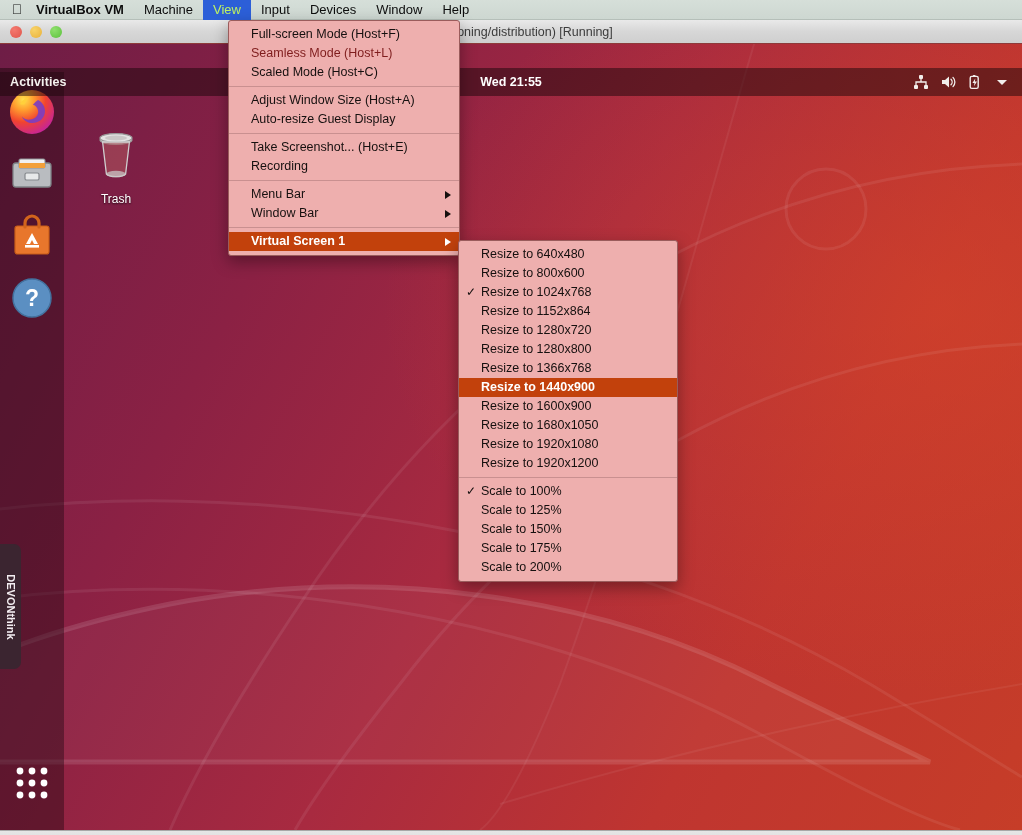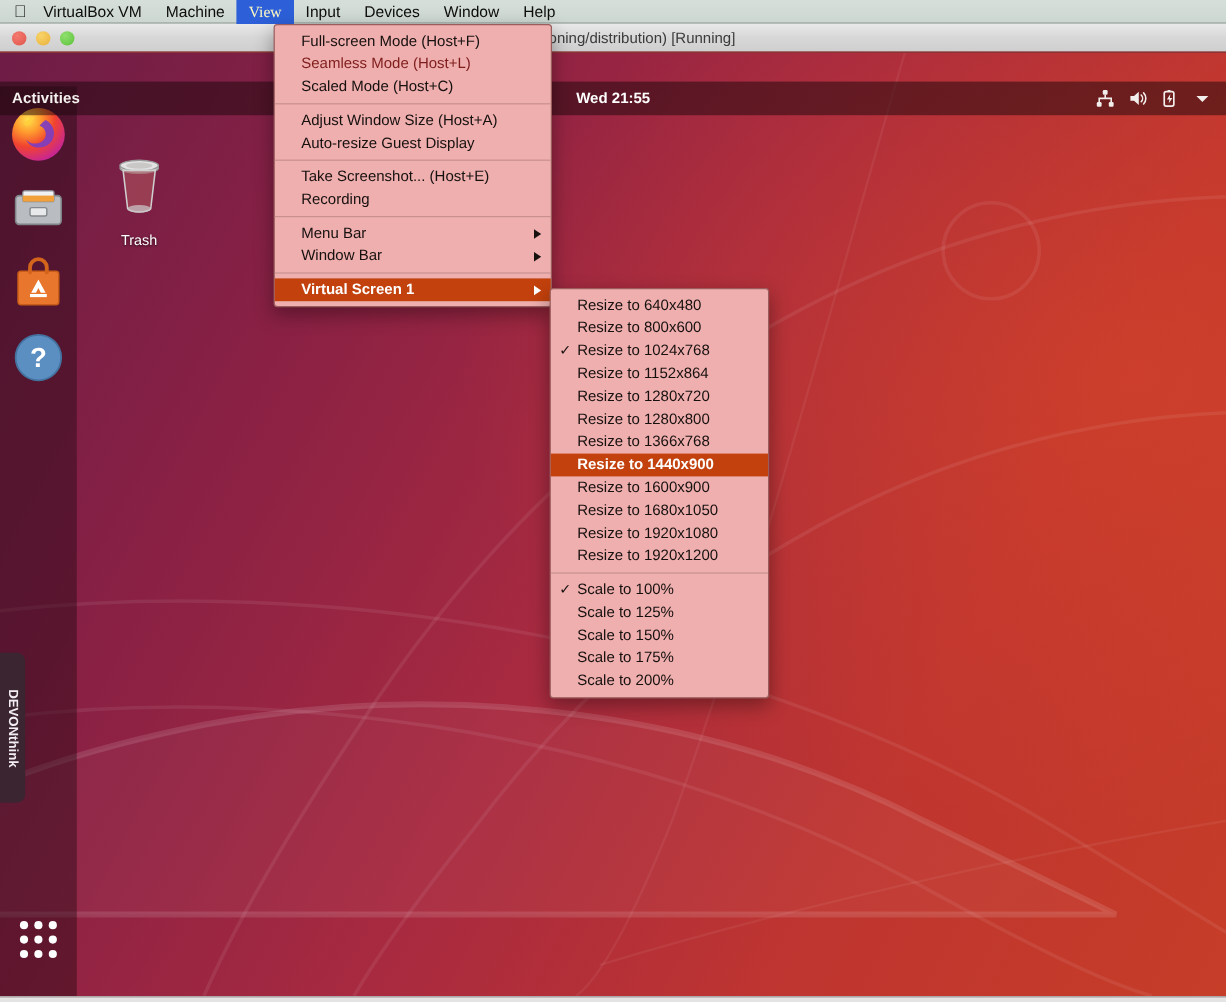--- a/index.html
+++ b/index.html
@@ -19,22 +19,22 @@
     display:flex; align-items:center; z-index:60;
   }
   .mac-apple {
     width:34px; text-align:center; font-size:14px; color:#111; line-height:1;
     padding-bottom:2px;
   }
   .mac-item {
     font-size:13px; color:#0d0d0d; padding:0 10px; height:20px;
     line-height:20px; white-space:nowrap;
   }
-  .mac-item.bold { font-weight:normal; padding-left:2px; }
-  .mac-item.active { background:#2c5fd8; color:#fef9c3;font-family:Liberation Serif, serif; }
+  .mac-item.bold { font-weight:bold; padding-left:2px; }
+  .mac-item.active { background:#2c5fd8; color:#bef264; }
 
   
   #vbox-window {
     position:absolute; left:0; top:20px; width:1022px; height:815px;
     background:#7a1f24;
   }
   #vbox-titlebar {
     position:absolute; left:0; top:0; width:1022px; height:24px;
     background:linear-gradient(to bottom,#e9e9e9 0%,#d7d7d7 50%,#cfcfcf 100%);
     border-bottom:1px solid #8e3a3a;
@@ -125,21 +125,21 @@
   
   .menu {
     position:absolute; z-index:80;
     background:#eeafae;
     border:1px solid #9a5c5c;
     border-radius:3px;
     box-shadow:0 6px 16px rgba(0,0,0,.35);
     padding:4px 0;
   }
   #view-menu { left:228px; top:20px; width:232px; }
-  #vscreen-submenu { left:458px; top:240px; width:183px; }
+  #vscreen-submenu { left:458px; top:240px; width:220px; }
   .mi {
     position:relative; height:19px; line-height:19px;
     font-size:12.5px; color:#16100f;
     padding-left:22px; padding-right:20px; white-space:nowrap;
   }
   .mi.selected { background:#c2410c; color:#fff;font-weight:bold; }
   .mi.disabled { color:#7f1d1d; }
   .mi .check {
     position:absolute; left:7px; top:0; font-size:12px; line-height:19px;
   }

